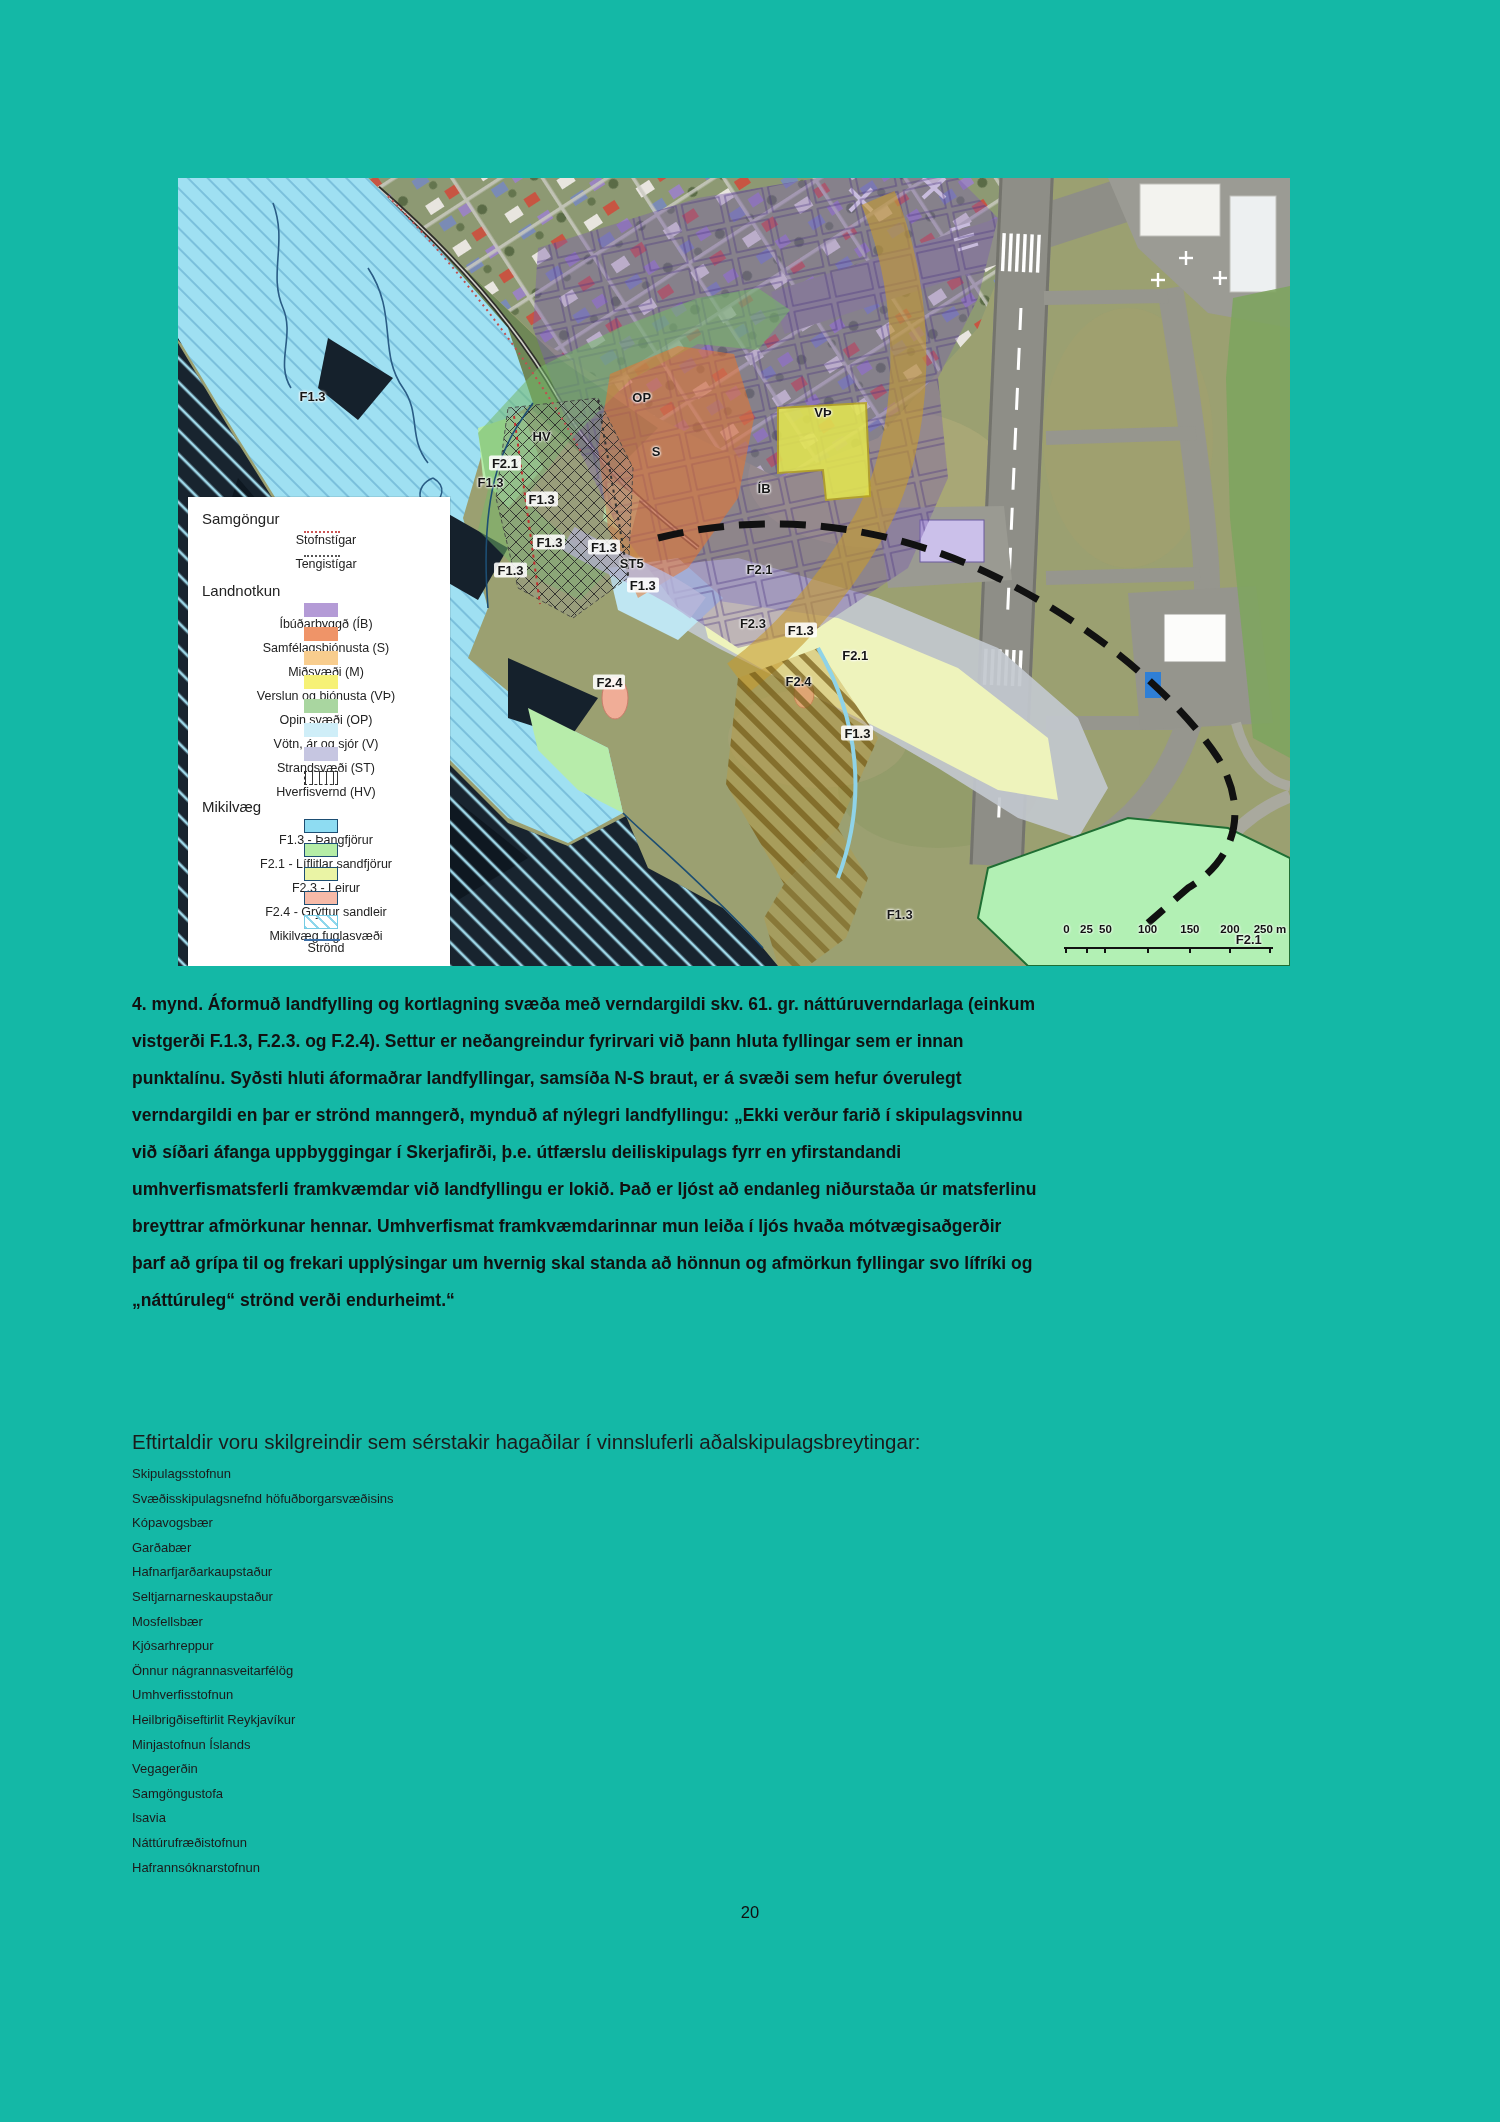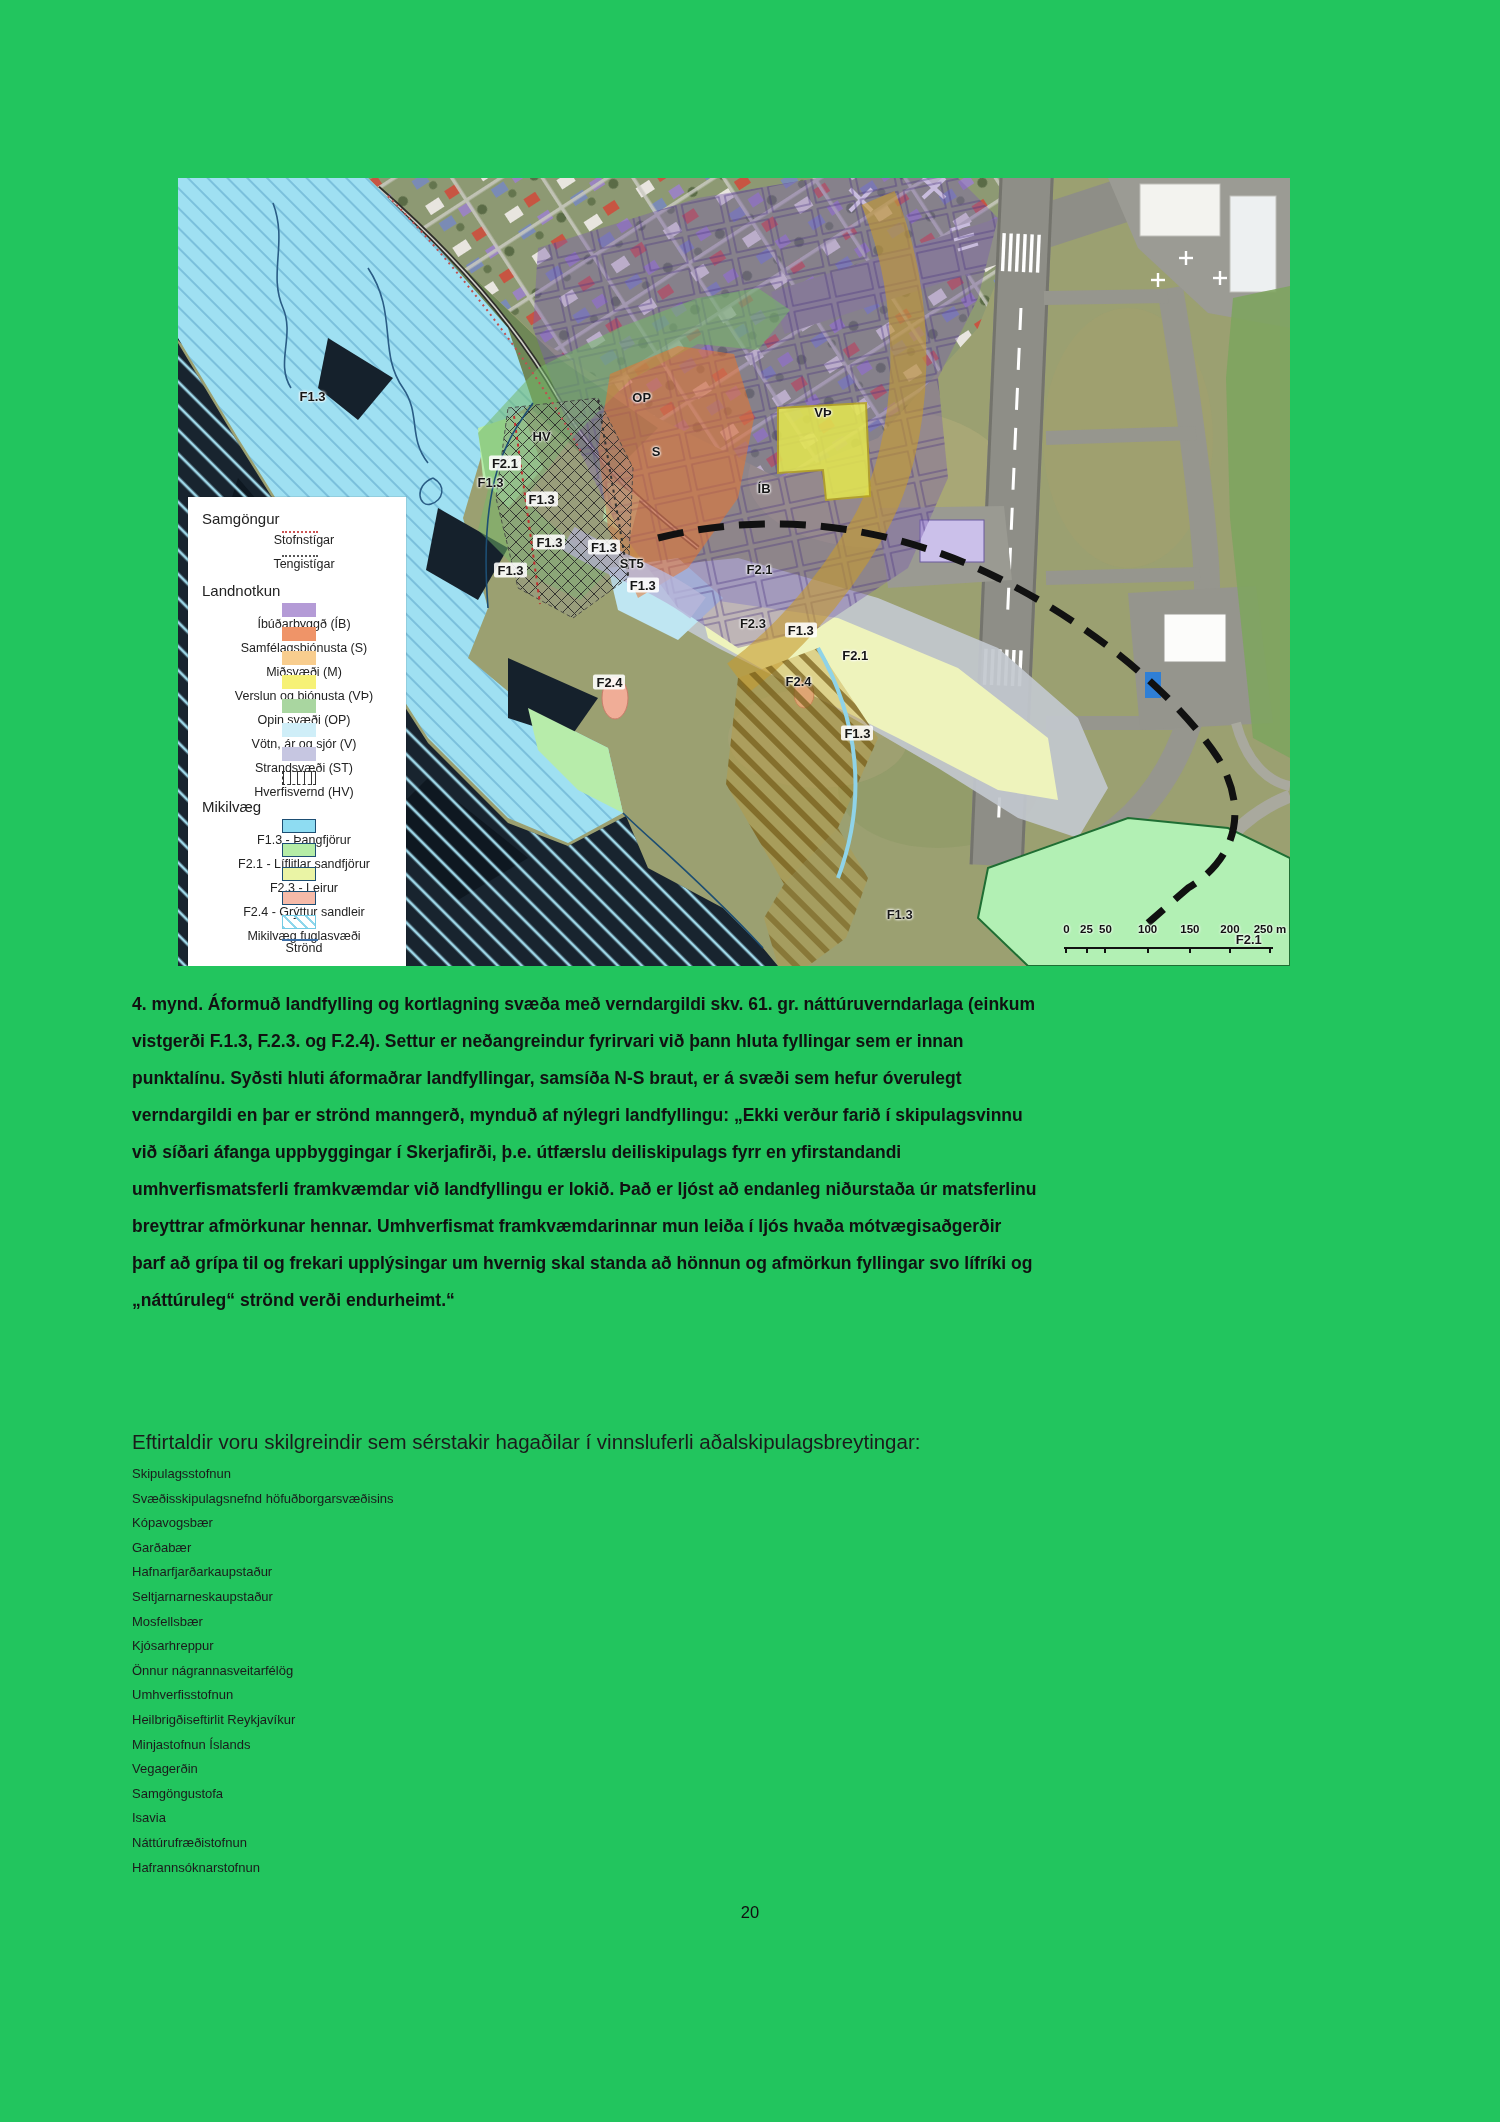--- a/index.html
+++ b/index.html
@@ -1,29 +1,29 @@
 <!DOCTYPE html>
 <html><head>
 <meta charset="utf-8">
 <style>
   html,body{margin:0;padding:0;background:#ffffff;}
   body{font-family:"Liberation Sans",sans-serif;color:#1a1a1a;}
-  .page{position:relative;width:1500px;height:2122px;background:#22c55e;overflow:hidden;}
+  .page{position:relative;width:1500px;height:2122px;background:#14b8a6;overflow:hidden;}
 
   
   .map{position:absolute;left:178px;top:178px;width:1112px;height:788px;overflow:hidden;background:#9ba071;}
   .map svg{position:absolute;left:0;top:0;display:block;}
 
   .map-labels{position:absolute;left:0;top:0;width:100%;height:100%;pointer-events:none;}
   .mlabel{position:absolute;transform:translate(-50%,-50%);font-weight:700;font-size:13px;color:#161616;
           white-space:nowrap;text-shadow:0 0 3px #fff,0 0 3px #fff,0 0 2px #fff;}
   .mlabel.chip{background:rgba(255,255,255,.88);padding:0 3px;border-radius:2px;text-shadow:none;}
 
   
-  .legend{position:absolute;left:10px;top:319px;width:218px;height:470px;background:#fff;
+  .legend{position:absolute;left:10px;top:319px;width:262px;height:470px;background:#fff;
           padding:10px 0 8px 14px;box-sizing:border-box;box-shadow:0 0 0 1px rgba(0,0,0,.08);}
   .lg-title{font-size:15px;color:#222;margin:3px 0 4px 0;}
   .lg-row{display:flex;align-items:center;height:24px;flex-direction:column;}
   .lg-swatch{width:34px;height:14px;margin-right:10px;flex:0 0 auto;box-sizing:border-box;}
   .lg-line{width:36px;margin-right:8px;flex:0 0 auto;}
   .lg-label{font-size:12.5px;color:#222;white-space:nowrap;}
   .sw-border{border:1px solid #1d4e73;}
   .sw-hv{background:repeating-linear-gradient(90deg,#333 0 1.5px,transparent 1.5px 7px);border:1.5px dashed #333;}
   .sw-bird{background:repeating-linear-gradient(45deg,#8fd7ec 0 2px,transparent 2px 8px);border:1.5px solid #74cbe4;}
   .ln-red{border-top:2px dotted #cc5555;}

